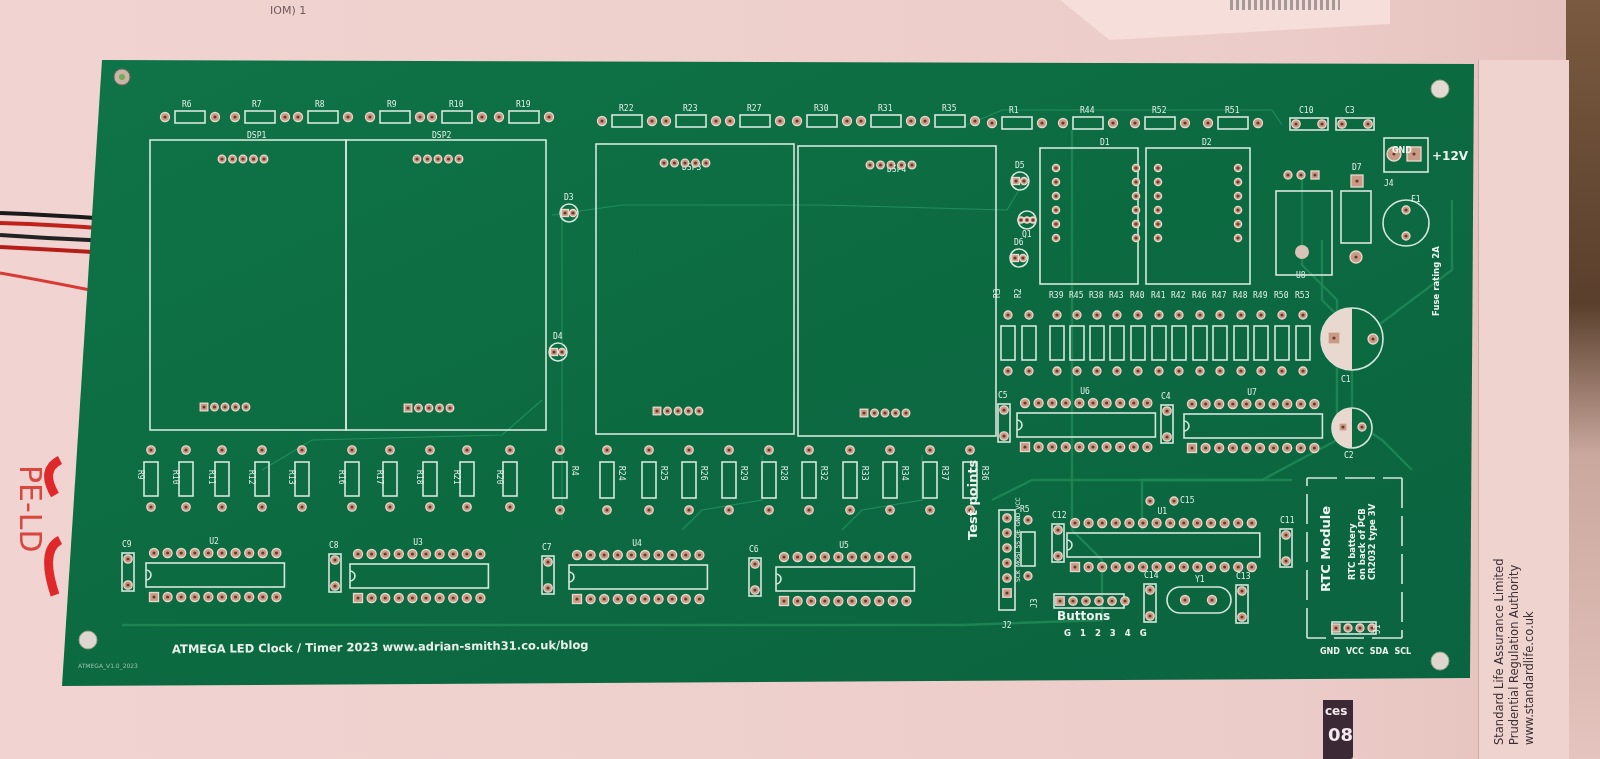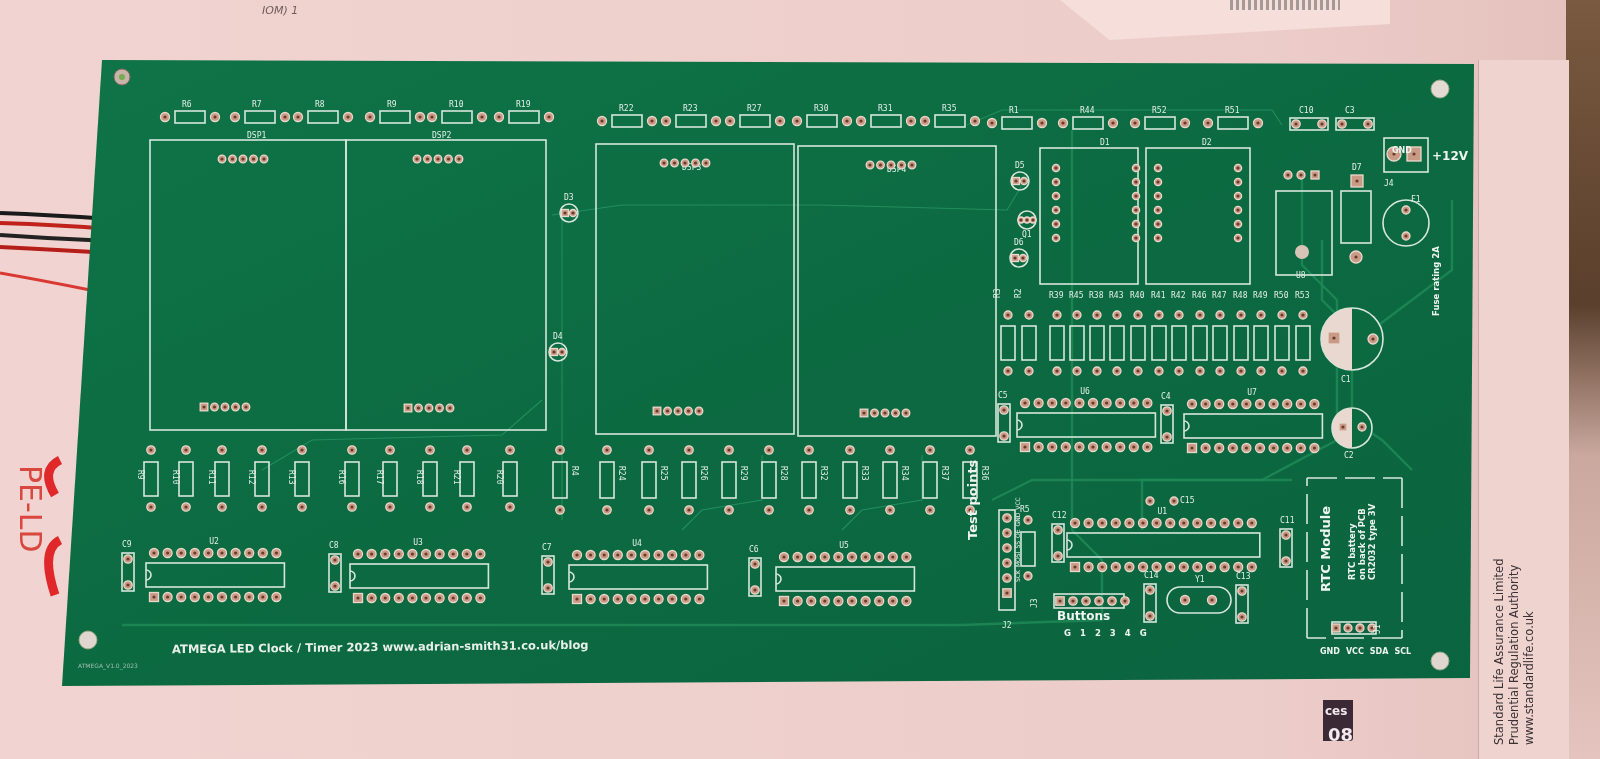--- a/index.html
+++ b/index.html
@@ -2,38 +2,38 @@
 <html><head>
 <meta charset="utf-8">
 <style>
   html,body{margin:0;padding:0;}
   body{width:1600px;height:759px;overflow:hidden;position:relative;background:#e9c9c6;font-family:"DejaVu Sans",sans-serif;}
   .bg-paper{position:absolute;inset:0;background:linear-gradient(90deg,#f1d4d1 0%,#eed0cd 40%,#ecccc9 80%,#e4c0bb 100%);}
   .paper-top-text{position:absolute;color:#6f5b5b;font-size:11px;filter:blur(.4px);}
   .right-strip{position:absolute;right:0;top:0;width:34px;height:759px;background:linear-gradient(180deg,#7a5a40,#5a3f2c 40%,#caa89e 60%,#e5c4bf);}
   .right-doc{position:absolute;left:1478px;top:60px;width:90px;height:699px;background:#efd3cf;border-left:1px solid #c9aaa6;}
   .right-doc-text{position:absolute;left:1492px;top:745px;transform:rotate(-90deg);transform-origin:left top;color:#3b3135;font-size:11.5px;line-height:15px;white-space:nowrap;}
-  .bottom-tab{position:absolute;left:1323px;top:700px;width:30px;height:41px;background:#3b2a36;border-radius:0 0 3px 0;color:#f3e9ee;font-weight:bold;}
+  .bottom-tab{position:absolute;left:1323px;top:700px;width:30px;height:59px;background:#3b2a36;border-radius:0 0 3px 0;color:#f3e9ee;font-weight:bold;}
   .bottom-tab span{display:block;font-size:12px;padding-left:2px;}
   .wires{position:absolute;left:0;top:195px;width:110px;height:100px;}
   .red-stamp{position:absolute;left:0;top:450px;width:70px;height:160px;}
   .board{position:absolute;left:62px;top:60px;width:1415px;height:626px;}
   .silk{fill:none;stroke:#d7e6dd;stroke-width:1.6;}
   .silk-t{fill:#e4efe8;font-family:"DejaVu Sans Mono",monospace;font-size:8px;}
   .pad{fill:#c99a86;stroke:#ead8cc;stroke-width:1.3;}
   .pad-h{fill:#6b3a2c;}
   .trace{fill:none;stroke:#1f8a56;stroke-width:2.4;opacity:.85;}
   .trace-thin{fill:none;stroke:#2a9a66;stroke-width:1.1;opacity:.75;}
   .overlay{position:absolute;}
 </style>
 </head>
 <body>
 
 <div class="bg-paper"></div>
-<div class="paper-top-text" style="left:262px;top:4px;font-style:italic;">IOM) 1</div>
+<div class="paper-top-text" style="left:270px;top:4px;">IOM) 1</div>
 <div class="paper-top-text" style="left:262px;top:38px;margin-top:40px;">Resist</div>
 <div style="position:absolute;left:1060px;top:0;width:330px;height:40px;background:#f6dedb;clip-path:polygon(0 0,100% 0,100% 60%,15% 100%);"></div>
 <div style="position:absolute;left:1230px;top:0;width:110px;height:10px;background:repeating-linear-gradient(90deg,#555 0 3px,transparent 3px 6px);opacity:.5;"></div>
 <div class="right-strip"></div>
 <div class="right-doc"></div>
 <div class="right-doc-text">
   <div>Standard Life Assurance Limited</div>
   <div>Prudential Regulation Authority</div>
   <div>www.standardlife.co.uk</div>
 </div>

